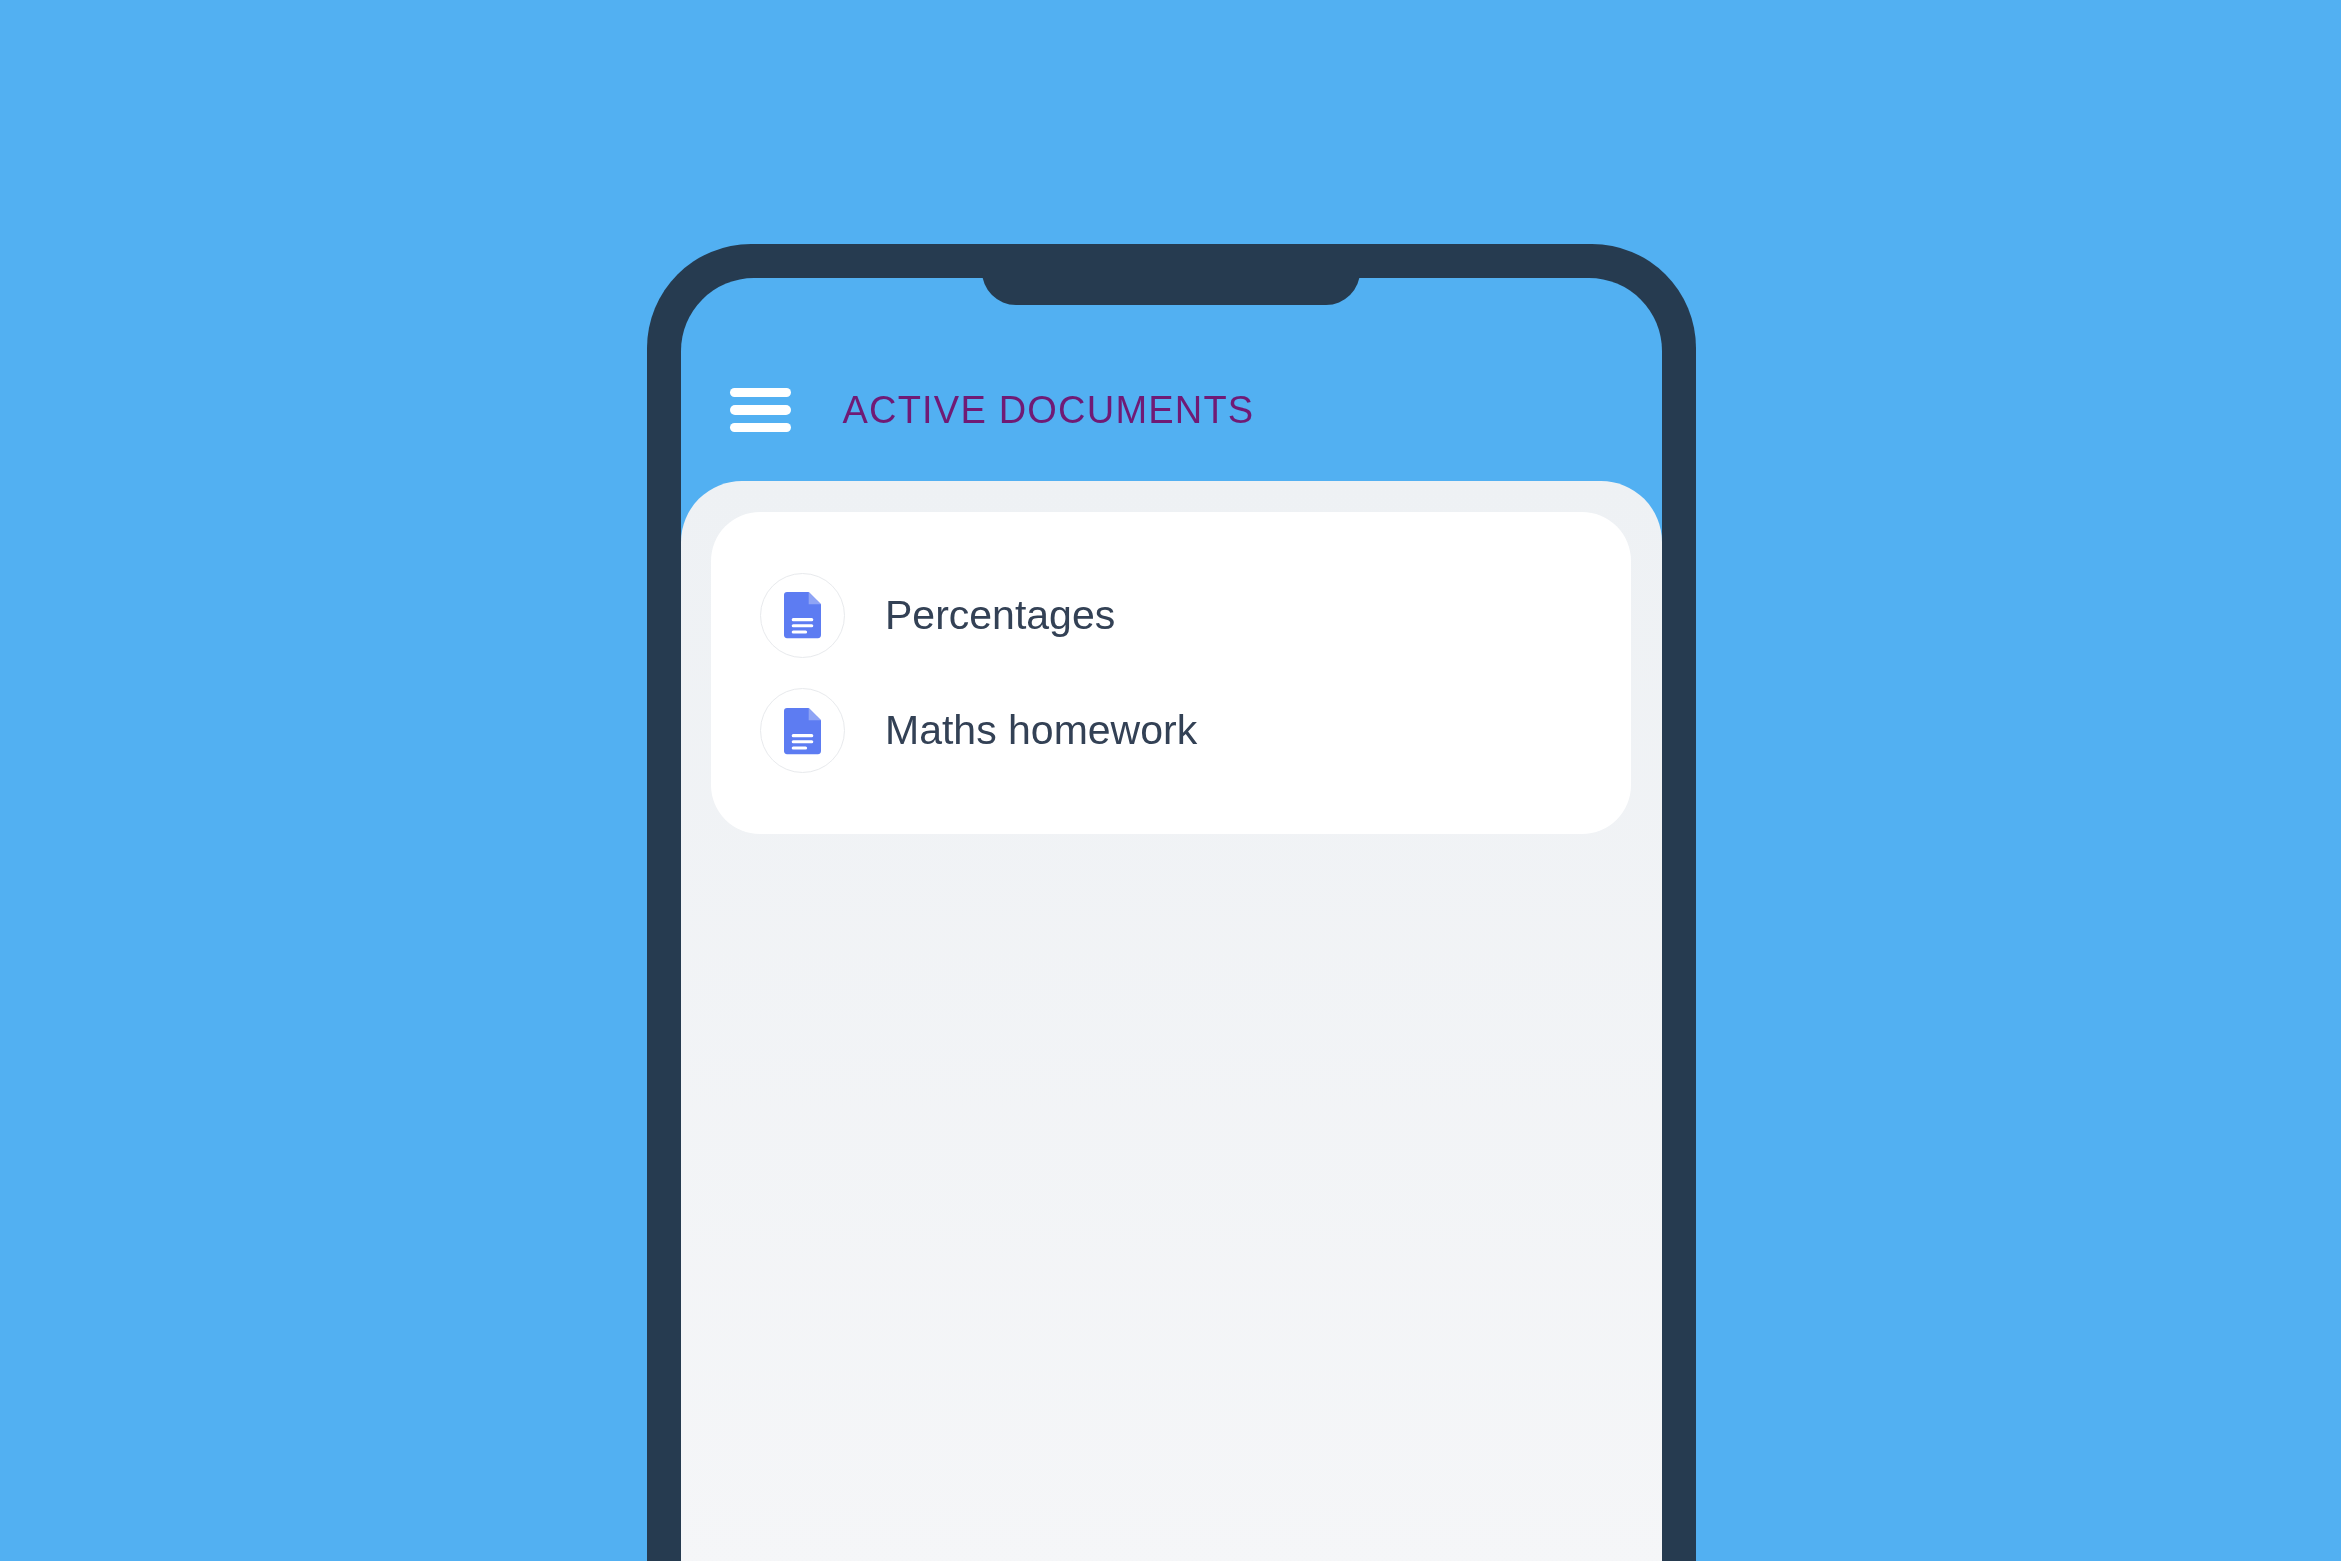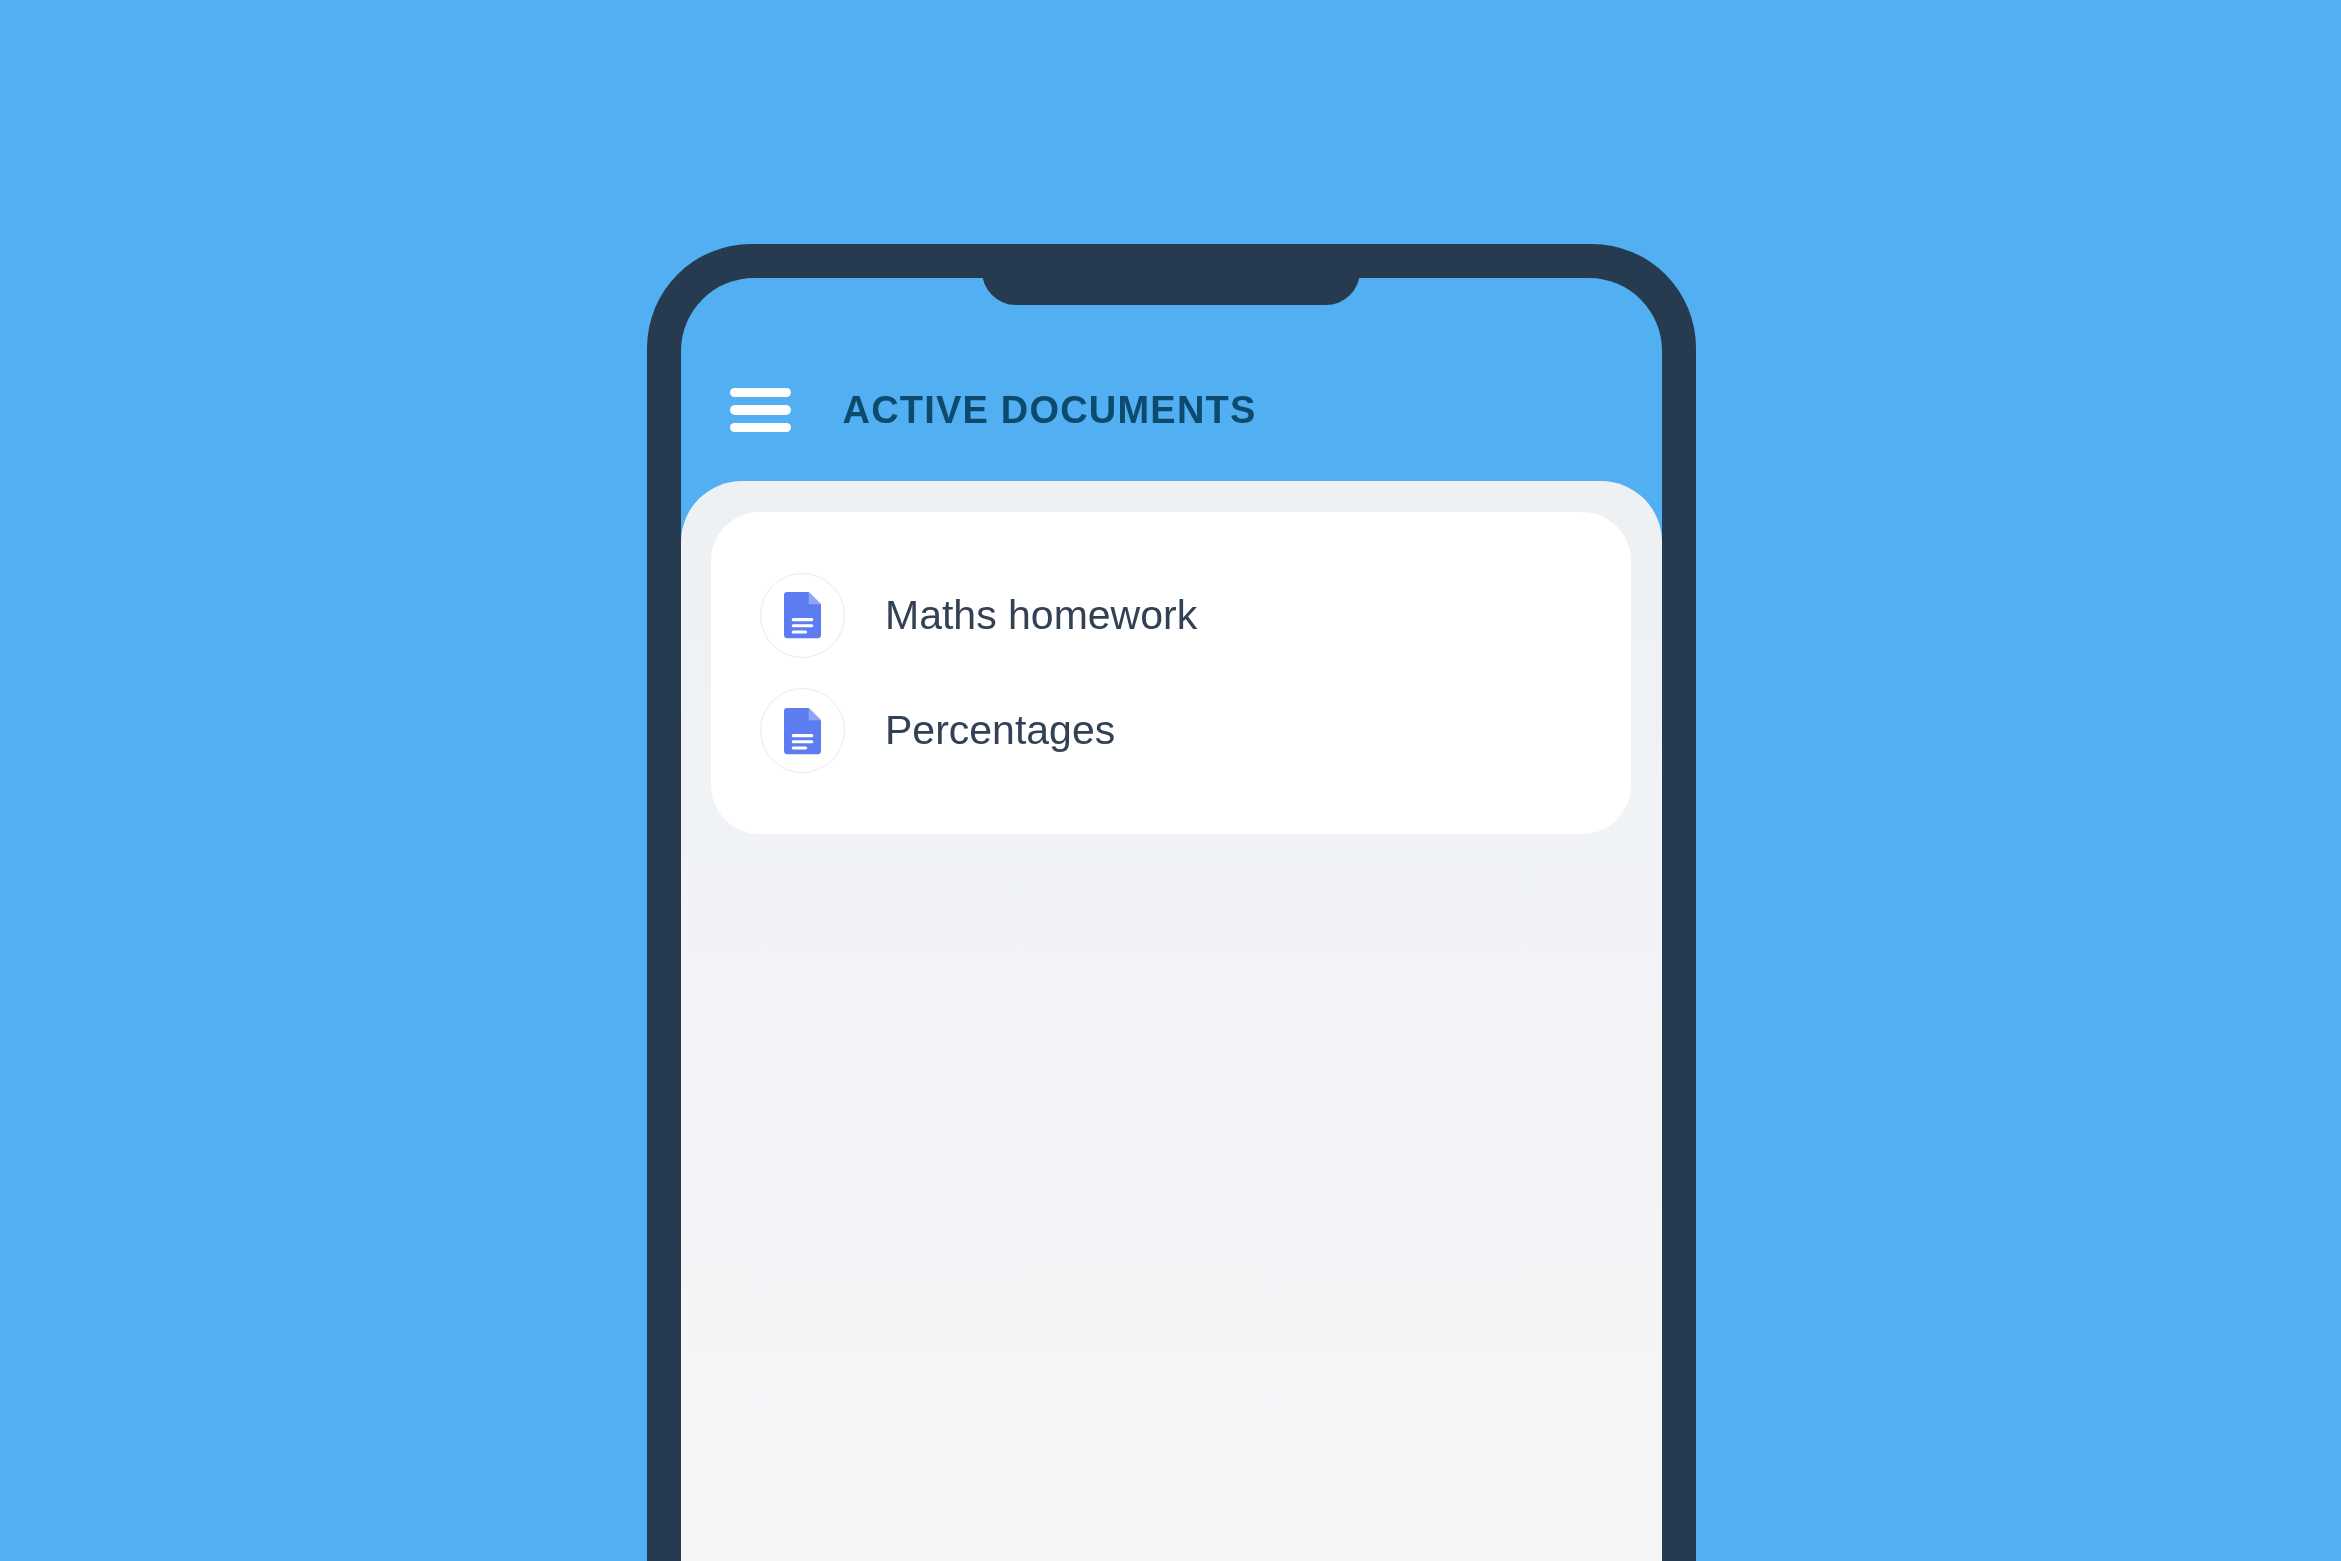--- a/index.html
+++ b/index.html
@@ -59,23 +59,23 @@
       flex-direction: column;
       justify-content: space-between;
       cursor: pointer;
     }
     .menu-icon div {
       height: 9.1px;
       background: #ffffff;
       border-radius: 6.1px;
     }
     .header-title {
-      color: #0c4a6e;
+      color: #701a75;
       font-size: 38px;
-      font-weight: 700;
+      font-weight: 400;
       letter-spacing: 1.2px;
     }
     .content-wrapper {
       background: linear-gradient(180deg, #eef1f4 0%, #f5f6f8 100%);
       border-radius: 61px 61px 0 0;
       margin: 0;
       height: 1098px;
       padding: 30.5px;
     }
     .card {
@@ -132,31 +132,31 @@
         <div class="list-item">
           <div class="doc-icon-circle">
             <svg class="doc-icon-svg" viewBox="0 0 48 60">
               <path d="M4 0 L32 0 L48 16 L48 56 Q48 60 44 60 L4 60 Q0 60 0 56 L0 4 Q0 0 4 0 Z" fill="#5d7cf2"></path>
               <path d="M32 0 L32 16 L48 16 Z" fill="#8fa4f5"></path>
               <rect x="10" y="34" width="28" height="4" rx="2" fill="#ffffff"></rect>
               <rect x="10" y="42" width="28" height="4" rx="2" fill="#ffffff"></rect>
               <rect x="10" y="50" width="20" height="4" rx="2" fill="#ffffff"></rect>
             </svg>
           </div>
-          <div class="list-item-label">Maths homework</div>
+          <div class="list-item-label">Percentages</div>
         </div>
         <div class="list-item">
           <div class="doc-icon-circle">
             <svg class="doc-icon-svg" viewBox="0 0 48 60">
               <path d="M4 0 L32 0 L48 16 L48 56 Q48 60 44 60 L4 60 Q0 60 0 56 L0 4 Q0 0 4 0 Z" fill="#5d7cf2"></path>
               <path d="M32 0 L32 16 L48 16 Z" fill="#8fa4f5"></path>
               <rect x="10" y="34" width="28" height="4" rx="2" fill="#ffffff"></rect>
               <rect x="10" y="42" width="28" height="4" rx="2" fill="#ffffff"></rect>
               <rect x="10" y="50" width="20" height="4" rx="2" fill="#ffffff"></rect>
             </svg>
           </div>
-          <div class="list-item-label">Percentages</div>
+          <div class="list-item-label">Maths homework</div>
         </div>
       </div>
     </div>
   </div>
 </div>
 
 
 </body></html>

